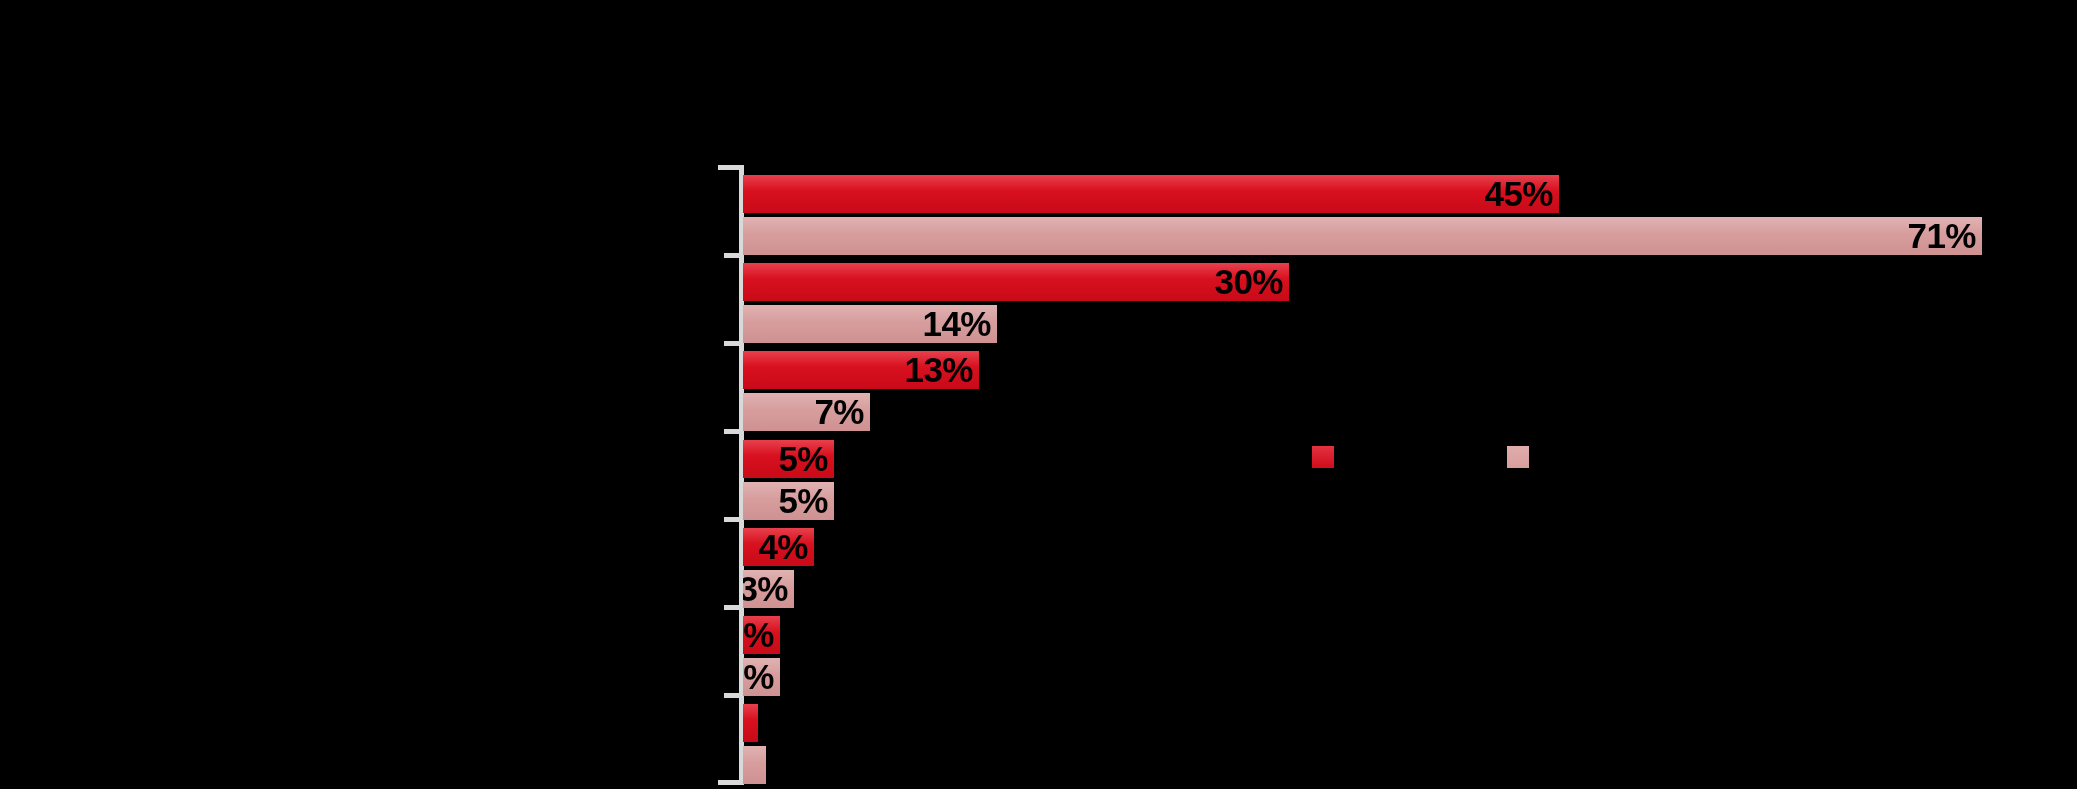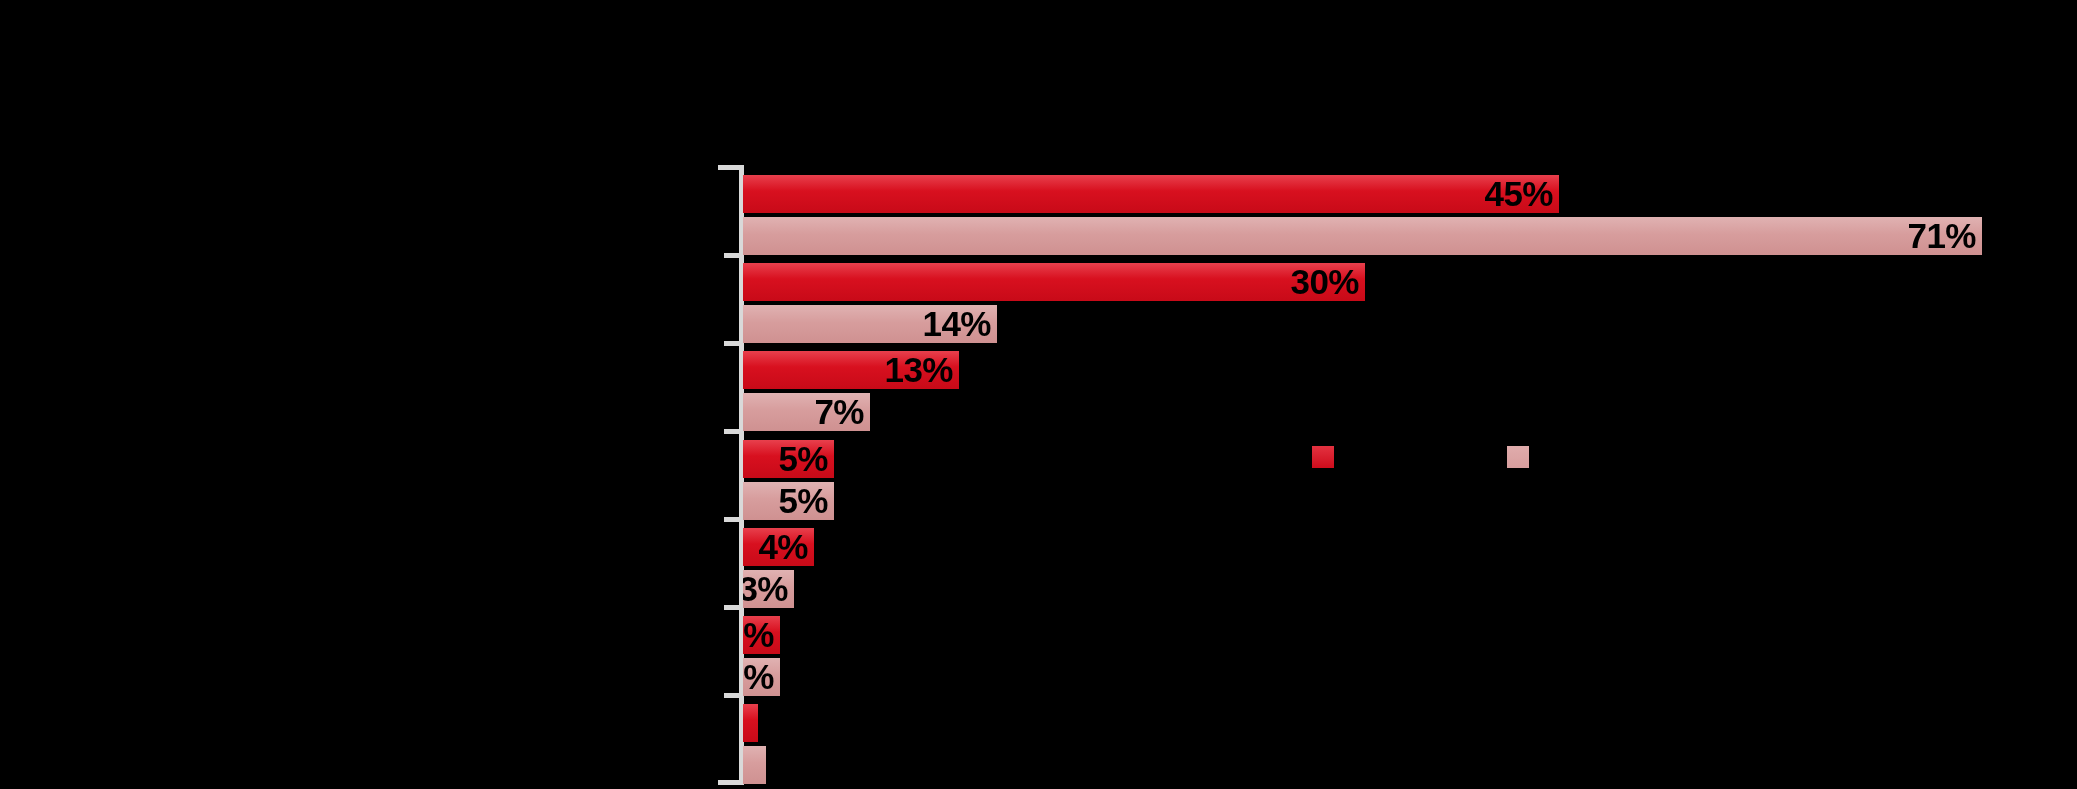--- a/index.html
+++ b/index.html
@@ -173,27 +173,27 @@
         <div class="cat-label" style="top: 720.5px;"></div>
       </div>
 
     <div id="bars-layer">
         <div class="bar series-a" style="top: 175px; height: 38px; width: 816px;">
           <span class="bar-label">45%</span>
         </div>
         <div class="bar series-b" style="top: 217px; height: 38px; width: 1239px;">
           <span class="bar-label">71%</span>
         </div>
-        <div class="bar series-a" style="top: 263px; height: 38px; width: 622px;">
+        <div class="bar series-a" style="top: 263px; height: 38px; width: 546px;">
           <span class="bar-label">30%</span>
         </div>
         <div class="bar series-b" style="top: 305px; height: 38px; width: 254px;">
           <span class="bar-label">14%</span>
         </div>
-        <div class="bar series-a" style="top: 351px; height: 38px; width: 216px;">
+        <div class="bar series-a" style="top: 351px; height: 38px; width: 236px;">
           <span class="bar-label">13%</span>
         </div>
         <div class="bar series-b" style="top: 393px; height: 38px; width: 127px;">
           <span class="bar-label">7%</span>
         </div>
         <div class="bar series-a" style="top: 440px; height: 38px; width: 91px;">
           <span class="bar-label">5%</span>
         </div>
         <div class="bar series-b" style="top: 482px; height: 38px; width: 91px;">
           <span class="bar-label">5%</span>

